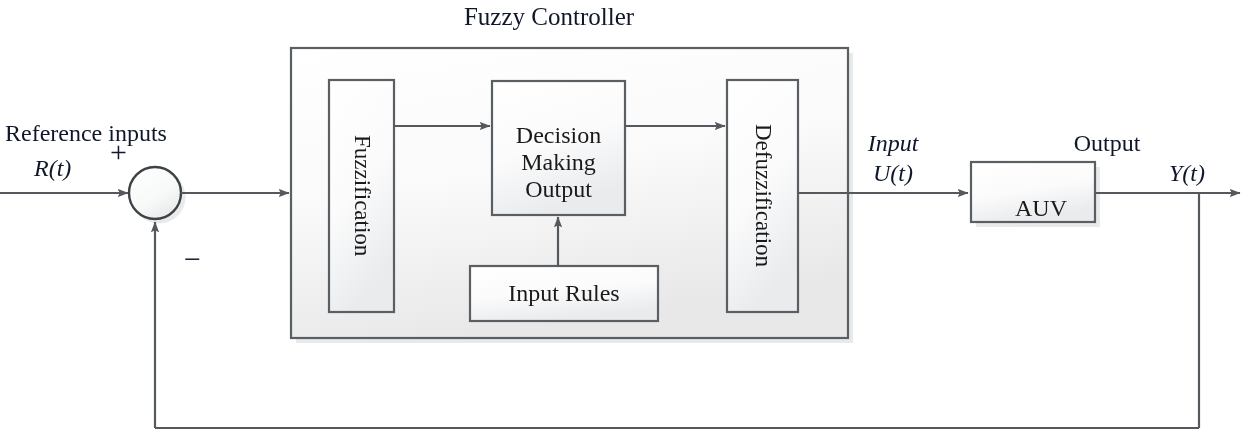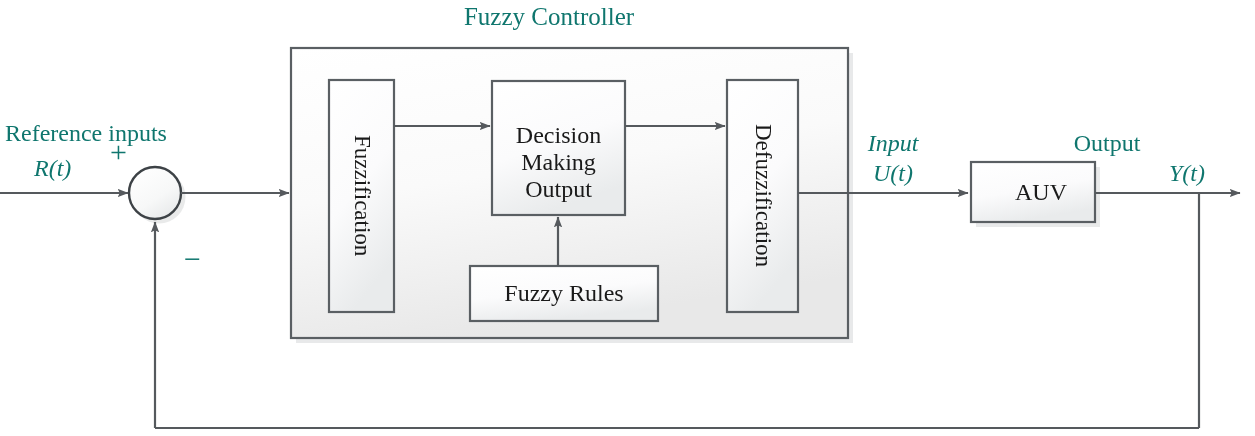--- a/index.html
+++ b/index.html
@@ -22,21 +22,21 @@
     position: absolute;
     left: 0;
     top: 0;
     width: 1255px;
     height: 436px;
   }
   .txt {
     position: absolute;
     white-space: nowrap;
     line-height: 1.12;
-    color: #0f766e;
+    color: #0f172a;
   }
   .txt-c {
     text-align: center;
     transform: translateX(-50%);
   }
   .lbl-plain  { font-size: 24px; }
   .lbl-math   { font-size: 24px; font-style: italic; }
   .sign       { font-size: 30px; font-weight: 400; }
   .box-label  { font-size: 24px; text-align: center; }
   .vert-label {
@@ -151,24 +151,24 @@
     <span class="box-label">Decision</span>
     <span class="box-label">Making</span>
     <span class="box-label">Output</span>
   </div>
 
   <div class="block-text-wrap" style="left:727px; top:80px; width:71px; height:232px;">
     <span class="vert-label">Defuzzification</span>
   </div>
 
   <div class="block-text-wrap" style="left:470px; top:266px; width:188px; height:55px;">
-    <span class="box-label">Fuzzy Rules</span>
+    <span class="box-label">Input Rules</span>
   </div>
 
-  <div class="block-text-wrap" style="left:971px; top:162px; width:140px; height:60px;">
+  <div class="block-text-wrap" style="left:971px; top:162px; width:140px; height:60px;align-items:flex-end;">
     <span class="box-label">AUV</span>
   </div>
 
   <div class="txt lbl-plain txt-c" style="left:893px; top:130px;font-style:italic;">Input</div>
   <div class="txt lbl-math txt-c" style="left:893px; top:160px;text-align:center;">U(t)</div>
 
   <div class="txt lbl-plain txt-c" style="left:1107px; top:130px;">Output</div>
   <div class="txt lbl-math txt-c" style="left:1187px; top:160px;">Y(t)</div>
 
 </div>

